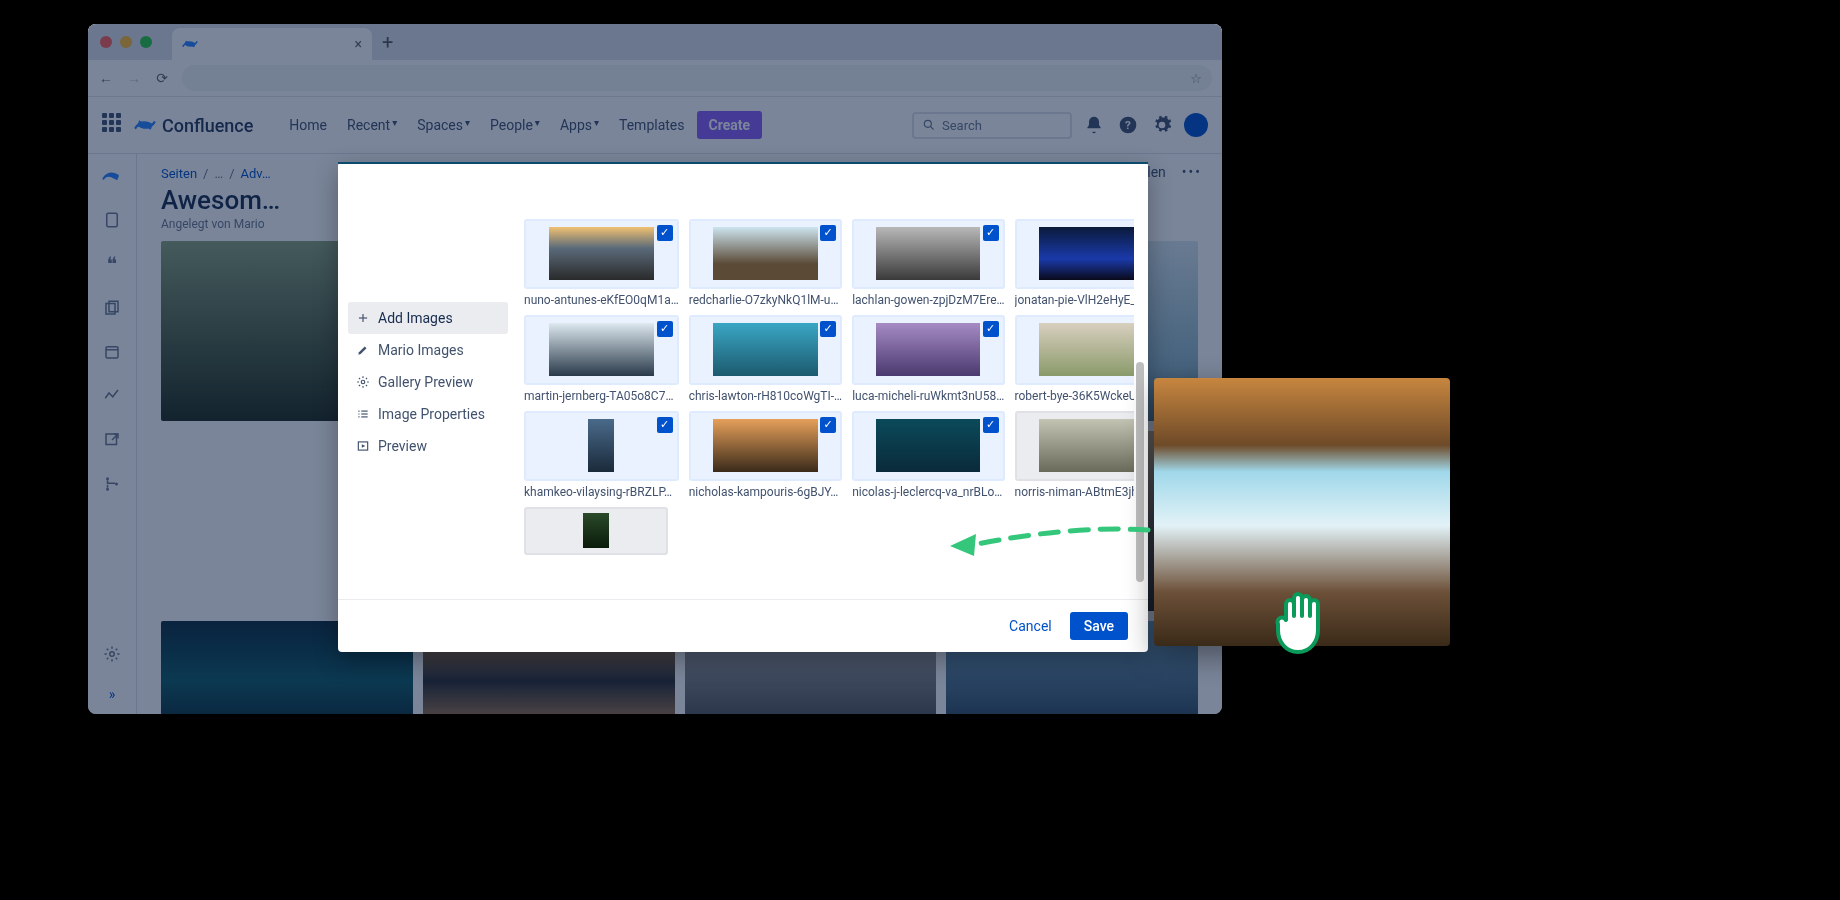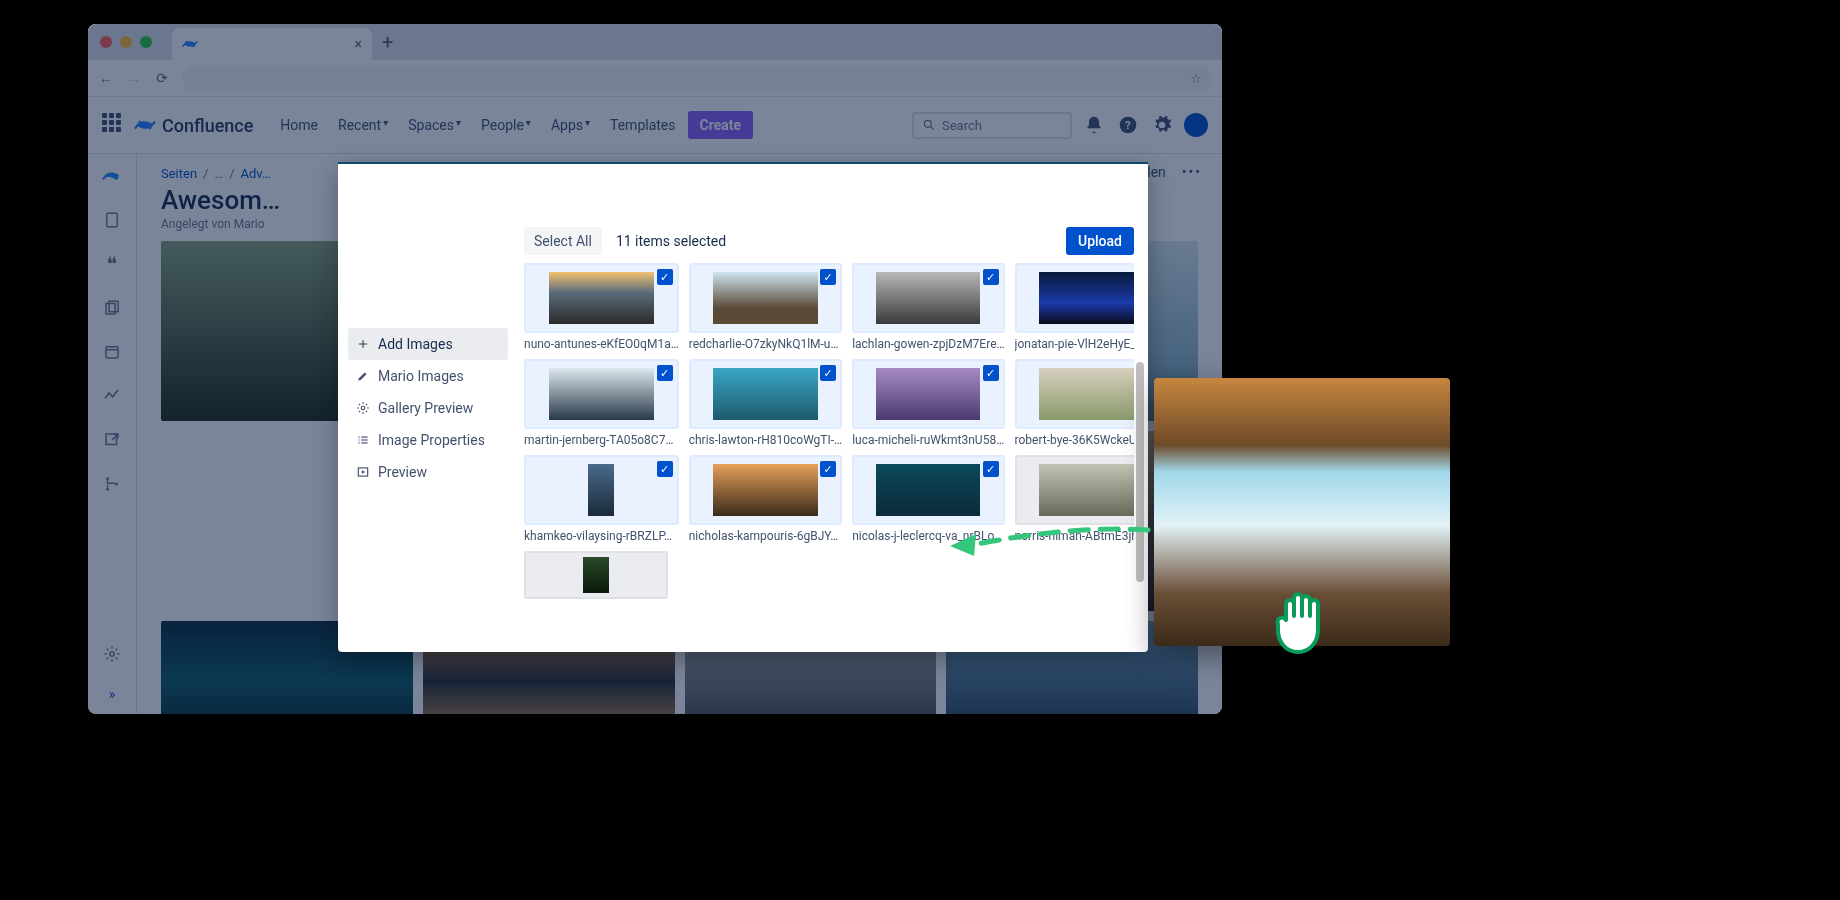--- a/index.html
+++ b/index.html
@@ -17,21 +17,21 @@
   .add-tab{color:#555;font-size:20px;padding:0 10px;align-self:center;}
   .addr-bar{height:36px;background:#fff;border-bottom:1px solid #e5e5e5;display:flex;align-items:center;padding:0 10px;gap:12px;color:#5f6368;}
   .addr-bar .nav-icn{width:16px;text-align:center;}
   .url-box{flex:1;height:26px;background:#f1f3f4;border-radius:13px;display:flex;align-items:center;padding:0 10px;font-size:13px;color:#888;}
   .star-icn{margin-left:auto;}
 
   
   .conf-header{height:56px;background:#fff;border-bottom:1px solid #dfe1e6;display:flex;align-items:center;padding:0 14px;gap:8px;}
   .app-switch{width:24px;height:24px;display:grid;grid-template-columns:repeat(3,5px);grid-template-rows:repeat(3,5px);gap:2px;}
   .app-switch span{background:#42526E;border-radius:1px;}
-  .brand{display:flex;align-items:center;gap:6px;font-size:18px;color:#253858;font-weight:500;margin-right:11px;}
+  .brand{display:flex;align-items:center;gap:6px;font-size:18px;color:#253858;font-weight:500;margin-right:20px;}
   .nav-items{display:flex;gap:4px;align-items:center;}
   .nav-item{padding:6px 8px;color:#42526E;font-size:14px;display:flex;gap:2px;}
   .caret{font-size:10px;}
   .create-btn{background:#8b5cf6;color:#fff;border-radius:3px;padding:6px 12px;font-weight:700;}
   .header-right{margin-left:auto;display:flex;align-items:center;gap:10px;text-align:right;}
   .search-box{display:flex;align-items:center;gap:6px;background:#fff;border:2px solid #dfe1e6;border-radius:4px;padding:4px 8px;width:140px;font-size:13px;color:#6B778C;}
   .hdr-icn{width:24px;height:24px;border-radius:50%;display:flex;align-items:center;justify-content:center;color:#42526E;}
   .avatar{width:24px;height:24px;border-radius:50%;background:#0052cc;}
 
   
@@ -344,25 +344,20 @@
         <div class="sp-item">
           <svg viewBox="0 0 24 24" width="14" height="14">
               <rect x="4" y="5" width="16" height="14" fill="none" stroke="#42526E" stroke-width="2"></rect>
               <polygon points="10,9 10,15 16,12" fill="#42526E"></polygon>
             </svg>
           <span>Preview</span>
         </div>
       </div>
 
       <div class="pane">
-        <div class="pane-top">
-          <div class="sel-all">Select All</div>
-          <div class="sel-count">11 items selected</div>
-          <div class="upload">Upload</div>
-        </div>
         <div class="grid-wrap">
           <div class="grid" id="thumb-grid">
               <div class="card">
                 <div class="thumb sel">
                   <div class="img-fake g-road"></div>
                   <div class="chk">✓</div>
                 </div>
                 <div class="fname">nuno-antunes-eKfEO0qM1a…</div>
               </div>
               <div class="card">
@@ -445,20 +440,24 @@
             <div class="card">
               <div class="thumb extra">
                 <div class="img-fake g-green"></div>
               </div>
             </div>
           </div>
         </div>
       </div>
     </div>
     <div class="scroll-ind"></div>
+    <div class="modal-ftr">
+      <div class="btn-cancel">Cancel</div>
+      <div class="btn-save">Save</div>
+    </div>
   </div>
 </div>
 
 <div class="drag-photo"></div>
 
 <svg class="drag-arrow" viewBox="0 0 210 40">
   <path d="M200 10 Q 120 5, 20 26" fill="none" stroke="#34c77b" stroke-width="5" stroke-dasharray="18 12" stroke-linecap="round"></path>
   <polygon points="2,26 28,14 26,36" fill="#34c77b"></polygon>
 </svg>
 

